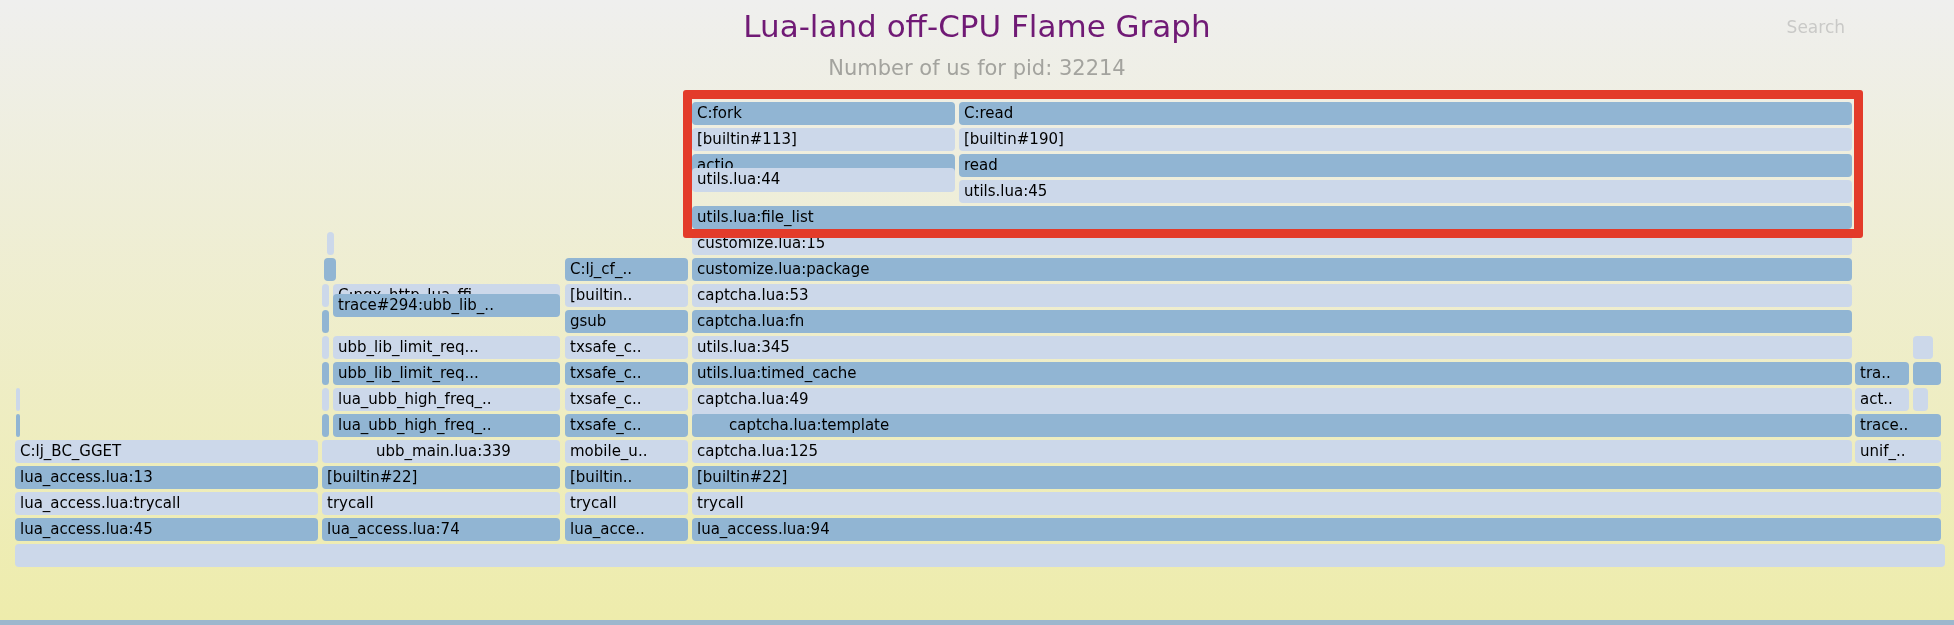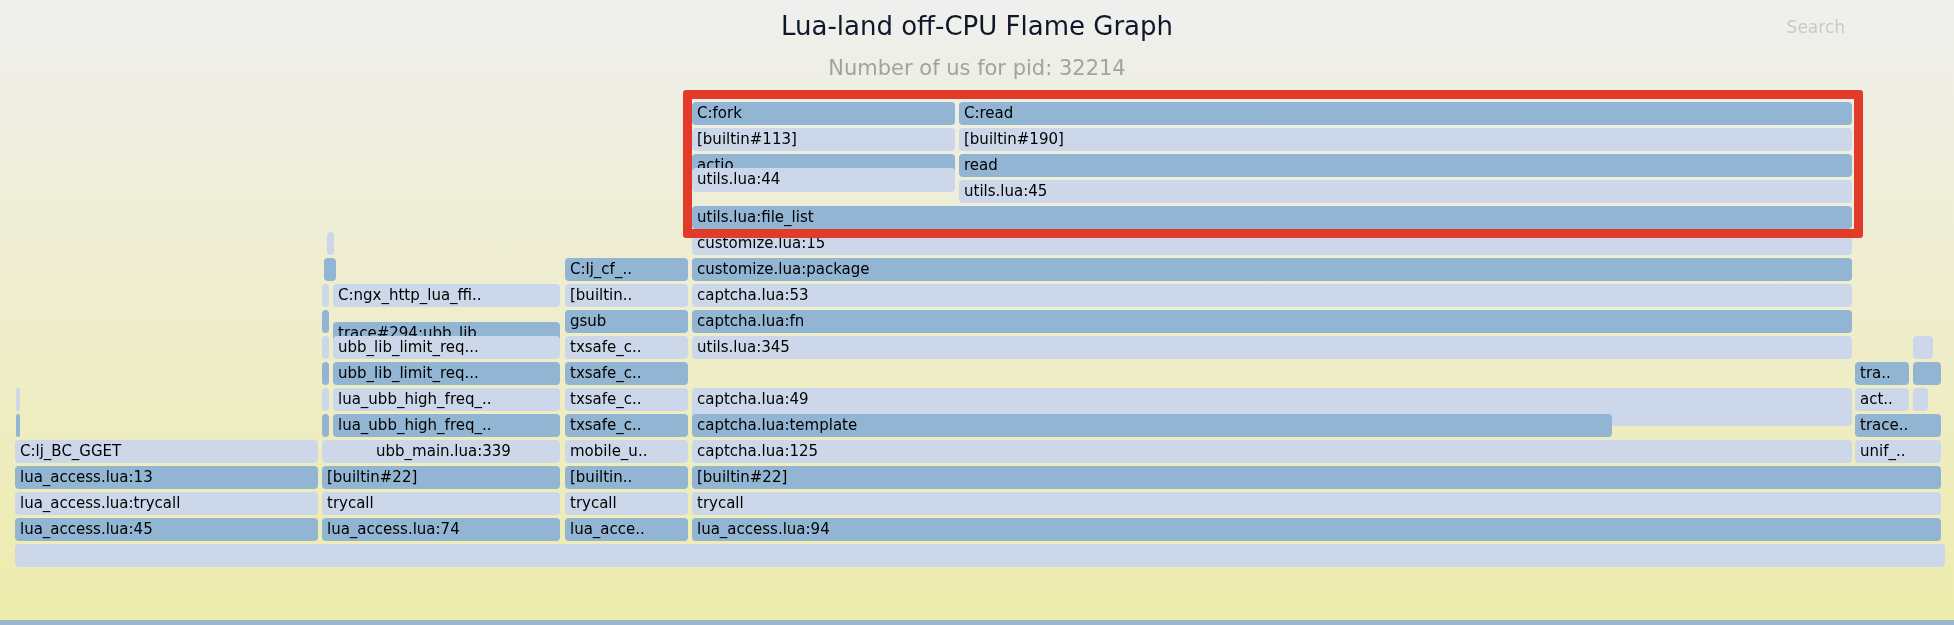--- a/index.html
+++ b/index.html
@@ -4,22 +4,22 @@
 <style>
   html, body { margin: 0; padding: 0; }
   body {
     width: 1954px; height: 625px;
     position: relative; overflow: hidden;
     font-family: "DejaVu Sans", "Liberation Sans", sans-serif;
     background: linear-gradient(180deg, var(--bg-top, #efefee) 0%, var(--bg-bottom, #eeecab) 100%);
   }
   .page-title {
     position: absolute; top: 10px; left: 0; width: 1954px;
-    text-align: center; font-size: 26px; line-height: 32px;
-    color: #0f172a; letter-spacing: 0px;
+    text-align: center; font-size: 31px; line-height: 32px;
+    color: #701a75; letter-spacing: 0px;
   }
   .page-subtitle {
     position: absolute; top: 58px; left: 0; width: 1954px;
     text-align: center; font-size: 21px; line-height: 20px;
     color: #a3a39e;
   }
   .search-link {
     position: absolute; top: 17px; left: 1770px; width: 75px;
     text-align: right; font-size: 17px; color: #c9c9c7;
   }
@@ -97,21 +97,21 @@
     <div class="frame light" style="left: 333px; top: 284px; width: 227px; height: 23px;">
       <span>C:ngx_http_lua_ffi..</span>
     </div>
     <div class="frame light" style="left: 565px; top: 284px; width: 123px; height: 23px;">
       <span>[builtin..</span>
     </div>
     <div class="frame light" style="left: 692px; top: 284px; width: 1160px; height: 23px;">
       <span>captcha.lua:53</span>
     </div>
     <div class="frame dark" style="left: 322px; top: 310px; width: 7px; height: 23px;"></div>
-    <div class="frame dark" style="left: 333px; top: 322px; width: 227px; height: 23px;">
+    <div class="frame dark" style="left: 333px; top: 294px; width: 227px; height: 23px;">
       <span>trace#294:ubb_lib_..</span>
     </div>
     <div class="frame dark" style="left: 565px; top: 310px; width: 123px; height: 23px;">
       <span>gsub</span>
     </div>
     <div class="frame dark" style="left: 692px; top: 310px; width: 1160px; height: 23px;">
       <span>captcha.lua:fn</span>
     </div>
     <div class="frame light" style="left: 322px; top: 336px; width: 7px; height: 23px;"></div>
     <div class="frame light" style="left: 333px; top: 336px; width: 227px; height: 23px;">
@@ -123,20 +123,23 @@
     <div class="frame light" style="left: 692px; top: 336px; width: 1160px; height: 23px;">
       <span>utils.lua:345</span>
     </div>
     <div class="frame light" style="left: 1913px; top: 336px; width: 20px; height: 23px;"></div>
     <div class="frame dark" style="left: 322px; top: 362px; width: 7px; height: 23px;"></div>
     <div class="frame dark" style="left: 333px; top: 362px; width: 227px; height: 23px;">
       <span>ubb_lib_limit_req...</span>
     </div>
     <div class="frame dark" style="left: 565px; top: 362px; width: 123px; height: 23px;">
       <span>txsafe_c..</span>
+    </div>
+    <div class="frame dark" style="left: 692px; top: 362px; width: 1160px; height: 23px;">
+      <span>utils.lua:timed_cache</span>
     </div>
     <div class="frame dark" style="left: 1855px; top: 362px; width: 54px; height: 23px;">
       <span>tra..</span>
     </div>
     <div class="frame dark" style="left: 1913px; top: 362px; width: 28px; height: 23px;"></div>
     <div class="frame light" style="left: 16px; top: 388px; width: 4px; height: 23px;"></div>
     <div class="frame light" style="left: 322px; top: 388px; width: 7px; height: 23px;"></div>
     <div class="frame light" style="left: 333px; top: 388px; width: 227px; height: 23px;">
       <span>lua_ubb_high_freq_..</span>
     </div>
@@ -151,21 +154,21 @@
     </div>
     <div class="frame light" style="left: 1913px; top: 388px; width: 15px; height: 23px;"></div>
     <div class="frame dark" style="left: 16px; top: 414px; width: 4px; height: 23px;"></div>
     <div class="frame dark" style="left: 322px; top: 414px; width: 7px; height: 23px;"></div>
     <div class="frame dark" style="left: 333px; top: 414px; width: 227px; height: 23px;">
       <span>lua_ubb_high_freq_..</span>
     </div>
     <div class="frame dark" style="left: 565px; top: 414px; width: 123px; height: 23px;">
       <span>txsafe_c..</span>
     </div>
-    <div class="frame dark" style="left: 692px; top: 414px; width: 920px; height: 23px;">
+    <div class="frame dark" style="left: 692px; top: 414px; width: 1160px; height: 23px; padding-left: 32px;">
       <span>captcha.lua:template</span>
     </div>
     <div class="frame dark" style="left: 1855px; top: 414px; width: 86px; height: 23px;">
       <span>trace..</span>
     </div>
     <div class="frame light" style="left: 15px; top: 440px; width: 303px; height: 23px;">
       <span>C:lj_BC_GGET</span>
     </div>
     <div class="frame light" style="left: 322px; top: 440px; width: 238px; height: 23px; text-align: center;">
       <span>ubb_main.lua:339</span>

